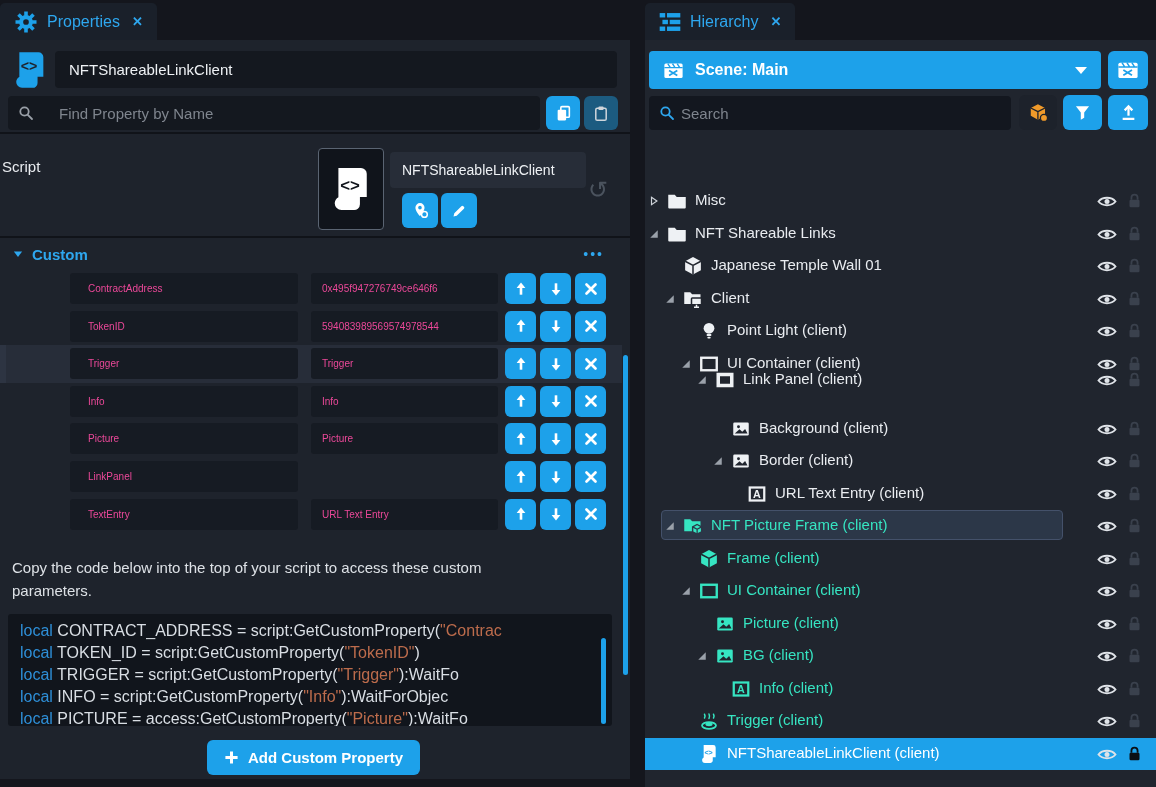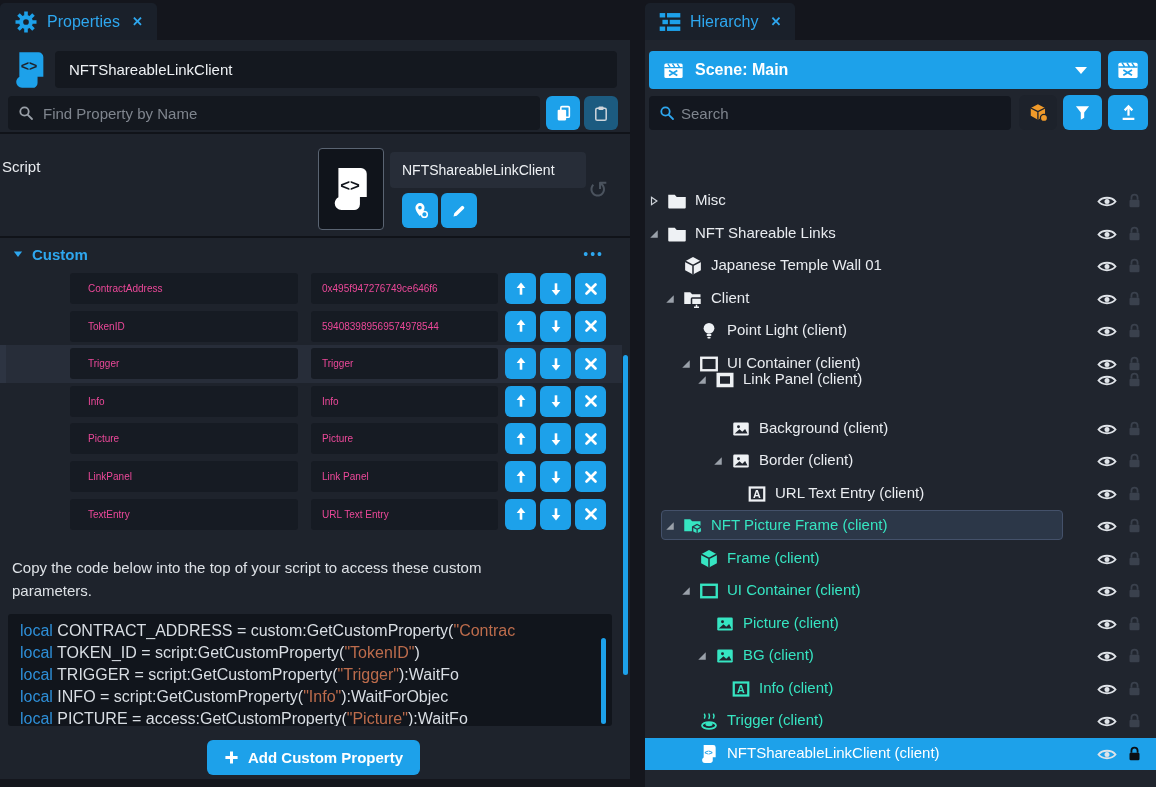--- a/index.html
+++ b/index.html
@@ -24,21 +24,21 @@
   .right .pcontent{background:var(--panelR);--bg:var(--panelR)}
   .icon{display:inline-flex;align-items:center;justify-content:center}
   .icon svg{width:100%;height:100%;display:block}
   .abs{position:absolute}
   input{outline:none;border:none}
   
   .hdr-script-icon{left:12px;top:10px;width:36px;height:40px;color:var(--accent)}
   .name-input{left:55px;top:11px;width:562px;height:37px;background:var(--field);border-radius:4px;
               color:#eef1f4;font-size:15px;padding:0 14px}
   .search-wrap{left:8px;top:56px;width:532px;height:34px;background:var(--field);border-radius:4px;
-               display:flex;align-items:center;padding:0 10px;gap:9px}
+               display:flex;align-items:center;padding:0 10px;gap:25px}
   .search-wrap input{flex:1;background:transparent;color:#dfe3e8;font-size:15px}
   .search-wrap input::placeholder{color:var(--muted)}
   .sqbtn{position:absolute;border:none;border-radius:6px;background:var(--accent);--bg:var(--accent);
          --btn:var(--accent);display:flex;align-items:center;justify-content:center;cursor:pointer;color:#fff}
   .copy-btn{left:546px;top:56px;width:34px;height:34px}
   .paste-btn{left:584px;top:56px;width:34px;height:34px;background:var(--paste);--btn:var(--paste);color:#cfd6dc}
   .hr{position:absolute;left:0;right:0;height:2px;background:#101319}
   .script-label{left:2px;top:118px;color:var(--text);font-size:15px}
   .script-box{left:318px;top:108px;width:66px;height:82px;background:#10141b;border:1px solid #5a6472;
               border-radius:4px;display:flex;align-items:center;justify-content:center;--bg:#10141b}
@@ -332,21 +332,20 @@
             <button class="sqbtn rowbtn del">
               <span class="icon">
                 <svg viewBox="0 0 16 16">
                   <path d="M3.5 3.5l9 9m0-9l-9 9" stroke="currentColor" stroke-width="2.7" stroke-linecap="round"></path>
                 </svg>
               </span>
             </button>
           </div>
           <div class="custom-row" style="top: 418px;">
             <div class="cell name">LinkPanel</div>
-            <div class="cell value">Link Panel</div>
             <button class="sqbtn rowbtn up">
               <span class="icon">
                 <svg viewBox="0 0 16 16">
                   <rect x="6.7" y="6.2" width="2.6" height="7.5" fill="currentColor"></rect>
                   <polygon points="8,1.6 12.4,7 3.6,7" fill="currentColor"></polygon>
                 </svg>
               </span>
             </button>
             <button class="sqbtn rowbtn down">
               <span class="icon">
@@ -389,21 +388,21 @@
                   <path d="M3.5 3.5l9 9m0-9l-9 9" stroke="currentColor" stroke-width="2.7" stroke-linecap="round"></path>
                 </svg>
               </span>
             </button>
           </div>
         </div>
       <div class="abs vscroll"></div>
 
       <p class="abs hint">Copy the code below into the top of your script to access these custom parameters.</p>
       <div class="abs code" id="code-block">
-          <div><span class="kw">local</span><span class="pl"> CONTRACT_ADDRESS = custom:GetCustomProperty(</span><span class="st">"Contrac</span></div>
+          <div><span class="kw">local</span><span class="pl"> CONTRACT_ADDRESS = script:GetCustomProperty(</span><span class="st">"Contrac</span></div>
           <div><span class="kw">local</span><span class="pl"> TOKEN_ID = script:GetCustomProperty(</span><span class="st">"TokenID"</span><span class="pl">)</span></div>
           <div><span class="kw">local</span><span class="pl"> TRIGGER = script:GetCustomProperty(</span><span class="st">"Trigger"</span><span class="pl">):WaitFo</span></div>
           <div><span class="kw">local</span><span class="pl"> INFO = script:GetCustomProperty(</span><span class="st">"Info"</span><span class="pl">):WaitForObjec</span></div>
           <div><span class="kw">local</span><span class="pl"> PICTURE = access:GetCustomProperty(</span><span class="st">"Picture"</span><span class="pl">):WaitFo</span></div>
         </div>
       <div class="abs code-scroll"></div>
 
       <button class="abs add-btn">
         <span class="icon">
             <svg viewBox="0 0 16 16">

